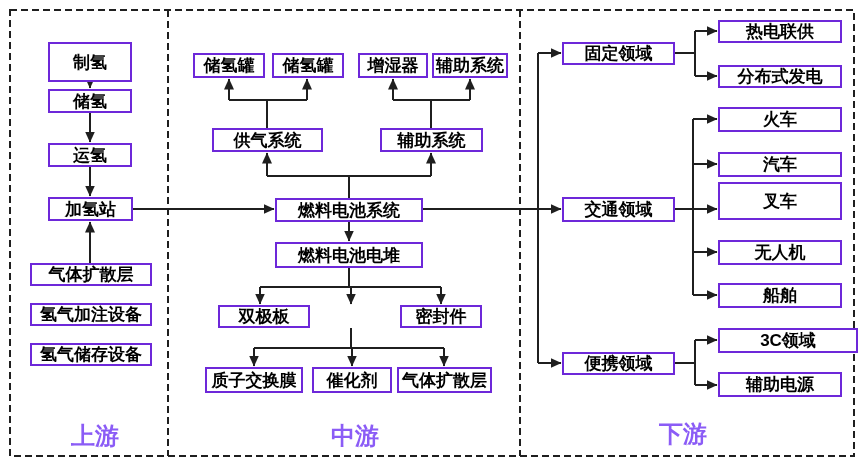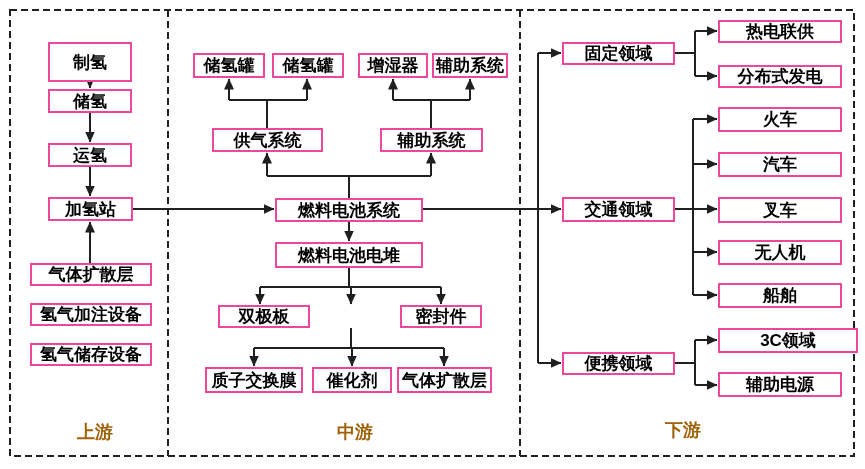--- a/index.html
+++ b/index.html
@@ -7,32 +7,32 @@
     position:relative;
     width:865px;height:469px;
     background:#ffffff;
     font-family:"Liberation Sans","DejaVu Sans",sans-serif;
     overflow:hidden;
   }
   svg.wires{position:absolute;left:0;top:0;}
   .node{
     position:absolute;
     box-sizing:border-box;
-    border:2px solid #ec4899;
+    border:2px solid #6d28d9;
     background:#ffffff;
     color:#000000;
     display:flex;align-items:center;justify-content:center;
     font-size:17px;font-weight:700;
     white-space:nowrap;line-height:1;
     z-index:2;
   }
   .zone{
     position:absolute;
-    color:#a16207;
-    font-size:18px;font-weight:700;
+    color:#8b5cf6;
+    font-size:24px;font-weight:700;
     text-align:center;
     z-index:2;
     font-family:Liberation Mono, monospace;
   }
 </style>
 </head>
 <body>
 
 <div class="stage">
 
@@ -116,21 +116,21 @@
   <div class="node" style="left:205px;top:367px;width:98px;height:26px">质子交换膜</div>
   <div class="node" style="left:312px;top:367px;width:80px;height:26px">催化剂</div>
   <div class="node" style="left:397px;top:367px;width:95px;height:26px">气体扩散层</div>
 
   <div class="node" style="left:562px;top:42px;width:113px;height:23px">固定领域</div>
   <div class="node" style="left:718px;top:20px;width:124px;height:23px">热电联供</div>
   <div class="node" style="left:718px;top:65px;width:124px;height:23px">分布式发电</div>
   <div class="node" style="left:718px;top:107px;width:124px;height:25px">火车</div>
   <div class="node" style="left:718px;top:152px;width:124px;height:25px">汽车</div>
   <div class="node" style="left:562px;top:197px;width:113px;height:25px">交通领域</div>
-  <div class="node" style="left:718px;top:197px;width:124px;height:26px">叉车</div>
+  <div class="node" style="left:718px;top:182px;width:124px;height:38px">叉车</div>
   <div class="node" style="left:718px;top:240px;width:124px;height:25px">无人机</div>
   <div class="node" style="left:718px;top:283px;width:124px;height:25px">船舶</div>
   <div class="node" style="left:718px;top:328px;width:140px;height:25px">3C领域</div>
   <div class="node" style="left:562px;top:352px;width:113px;height:23px">便携领域</div>
   <div class="node" style="left:718px;top:372px;width:124px;height:25px">辅助电源</div>
 
   <div class="zone" style="left:55px;top:420px;width:80px">上游</div>
   <div class="zone" style="left:315px;top:420px;width:80px">中游</div>
   <div class="zone" style="left:643px;top:418px;width:80px">下游</div>
 

